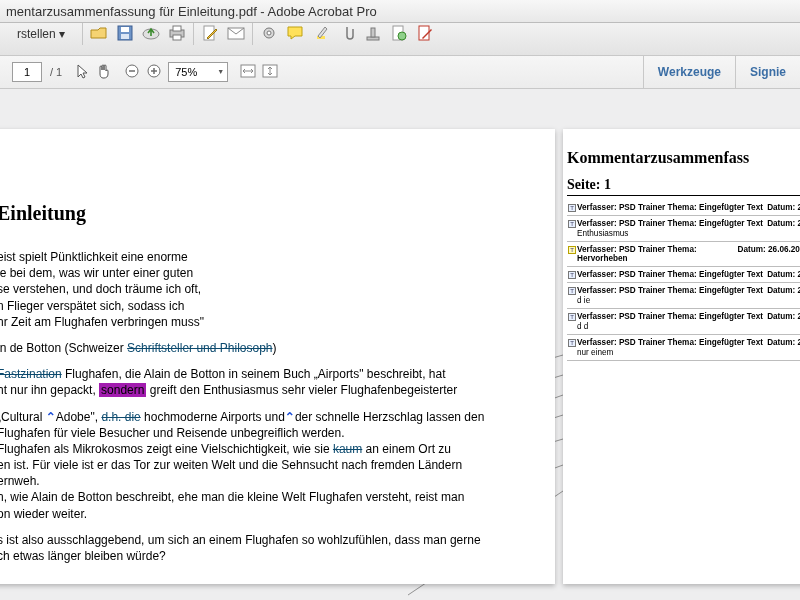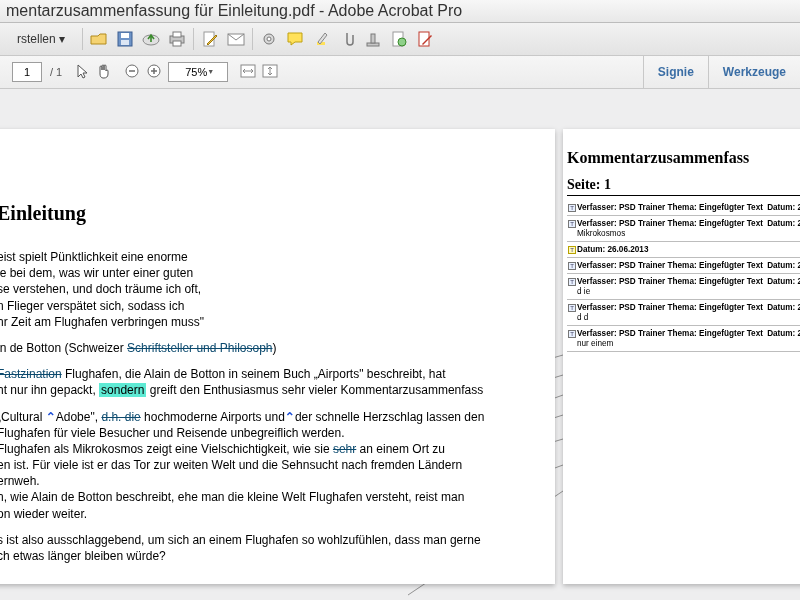--- a/index.html
+++ b/index.html
@@ -1,33 +1,33 @@
 <!DOCTYPE html>
 <html><head>
 <meta charset="utf-8">
 <style>
   html,body{margin:0;padding:0;width:800px;height:600px;font-family:"Segoe UI",Tahoma,Arial,sans-serif;font-size:12px;background:#fff;overflow:hidden;color:#000}
-  .titlebar{height:22px;background:linear-gradient(#f7f7f7,#e8e8e8);border-bottom:1px solid #bcbcbc;display:flex;align-items:center;padding:0 6px;font-size:16px;color:#333}
-  .toolbar{height:32px;background:linear-gradient(#f2f2f2,#e3e3e3);border-bottom:1px solid #c8c8c8;display:flex;align-items:center;padding:0 6px;gap:6px}
+  .titlebar{height:22px;background:linear-gradient(#f7f7f7,#e8e8e8);border-bottom:1px solid #bcbcbc;display:flex;align-items:center;padding:0 6px;font-size:13px;color:#333}
+  .toolbar{height:32px;background:linear-gradient(#f2f2f2,#e3e3e3);border-bottom:1px solid #c8c8c8;display:flex;padding:0 6px;gap:6px}
   .toolbar .btn-text{padding:3px 10px;border:1px solid transparent;border-radius:2px;font-size:12px;color:#333}
   .toolbar .sep{width:1px;height:22px;background:#c5c5c5}
   .toolbar .icon{width:20px;height:20px;display:flex;align-items:center;justify-content:center}
   .toolbar2{height:32px;background:linear-gradient(#f6f6f6,#ececec);border-bottom:1px solid #c8c8c8;display:flex;align-items:center;padding:0 6px;gap:6px;position:relative}
   .page-num{width:28px;height:18px;border:1px solid #9d9d9d;background:#fff;text-align:center;font-size:11px;line-height:18px}
   .page-total{font-size:11px;color:#555;padding:0 2px}
-  .zoom-box{width:52px;height:18px;border:1px solid #9d9d9d;background:#fff;font-size:11px;line-height:18px;padding-left:6px;display:flex;align-items:center;justify-content:center}
+  .zoom-box{width:52px;height:18px;border:1px solid #9d9d9d;background:#fff;font-size:11px;line-height:18px;padding-left:6px;display:flex;align-items:center;justify-content:space-between}
   .zoom-box .dd{font-size:7px;color:#555;padding-right:3px}
   .right-tabs{position:absolute;right:0;top:0;height:32px;display:flex}
   .right-tabs .tab{padding:0 14px;line-height:32px;font-size:12px;font-weight:bold;color:#3b6ea5;border-left:1px solid #c8c8c8}
   .workspace{position:relative;width:800px;height:514px;background:#eeeeef}
   .page{position:absolute;left:-15px;top:40px;width:570px;height:455px;background:#fff;box-shadow:0 2px 5px rgba(0,0,0,.25);padding:18px 8px 8px 8px;box-sizing:border-box}
   .page h2{font-family:Georgia,serif;font-size:20px;margin:55px 0 24px 4px}
   .page p{font-size:12px;line-height:1.35;margin:0 0 10px 4px;white-space:pre-line;text-align:left}
   .strike{text-decoration:line-through;color:#0c4a6e}
-  .hl{background:#5eead4;padding:0 2px}
+  .hl{background:#a21caf;padding:0 2px}
   .caret{color:#1e50d8;font-weight:bold}
   .summary-pane{position:absolute;right:-15px;top:40px;width:252px;height:455px;background:#fff;box-shadow:0 2px 5px rgba(0,0,0,.25);box-sizing:border-box;padding:12px 4px 4px 4px;font-family:Georgia,serif}
   .summary-pane h3{font-size:16px;margin:8px 0 6px 0;overflow:hidden;white-space:nowrap}
   .summary-pane .pg{font-size:14px;font-weight:bold;border-bottom:1px solid #000;padding:4px 0 2px 0;margin-bottom:4px}
   .comment{border-bottom:1px solid #bdbdbd;padding:3px 0 3px 10px;font-size:8.2px;font-family:Verdana,Arial,sans-serif;display:flex;justify-content:space-between;align-items:flex-start;gap:4px;position:relative}
   .comment .bullet{position:absolute;left:1px;top:4px;width:6px;height:6px;border:1px solid #777;background:#e8f0ff;font-size:6px;line-height:6px;text-align:center;color:#446}
   .comment .bullet.y{background:#fff9c0;border-color:#b8a200}
   .comment .meta{flex:1;white-space:normal}
   .comment .date{white-space:nowrap;padding-right:2px}
   .comment .sub{display:block;padding-top:1px}
@@ -152,22 +152,22 @@
   <div class="sep"></div>
   <div class="icon"><svg width="16" height="14">
         <rect x="1" y="1" width="14" height="12" fill="#fff" stroke="#888"></rect>
         <path d="M3 7h10M3 7l2-2M3 7l2 2M13 7l-2-2M13 7l-2 2" fill="none" stroke="#888"></path>
       </svg></div>
   <div class="icon"><svg width="16" height="14">
         <rect x="1" y="1" width="14" height="12" fill="#fff" stroke="#888"></rect>
         <path d="M8 3v8M8 3l-2 2M8 3l2 2M8 11l-2-2M8 11l2-2" fill="none" stroke="#888"></path>
       </svg></div>
   <div class="right-tabs">
+    <div class="tab">Werkzeuge</div>
     <div class="tab">Signie</div>
-    <div class="tab">Werkzeuge</div>
   </div>
 </div>
 
 <div class="workspace">
 
   <svg class="connectors" width="800" height="514">
     <line x1="165" y1="381" x2="563" y2="266" stroke="#555" stroke-width="0.6"></line>
     <line x1="80" y1="433" x2="563" y2="286" stroke="#555" stroke-width="0.6"></line>
     <line x1="160" y1="451" x2="563" y2="306" stroke="#555" stroke-width="0.6"></line>
     <line x1="95" y1="476" x2="563" y2="326" stroke="#555" stroke-width="0.6"></line>
@@ -178,48 +178,49 @@
 
   <div class="page">
     <h2>Einleitung</h2>
     <p>eist spielt Pünktlichkeit eine enorme
 le bei dem, was wir unter einer guten
 se verstehen, und doch träume ich oft,
 n Flieger verspätet sich, sodass ich
 hr Zeit am Flughafen verbringen muss"</p>
     <p><span>in de Botton (Schweizer </span><span class="strike">Schriftsteller und Philosoph</span><span>)</span></p>
     <p><span> </span><span class="strike">Fastzination</span><span> Flughafen, die Alain de Botton in seinem Buch „Airports" beschreibt, hat
-ht nur ihn gepackt, </span><span class="hl">sondern</span><span> greift den Enthusiasmus sehr vieler Kommentarzusammenfass</span></p>
+ht nur ihn gepackt, </span><span class="hl">sondern</span><span> greift den Enthusiasmus sehr vieler Flughafenbegeisterter</span></p>
     <p><span> „Cultural </span><span class="caret">⌃</span><span>Adobe</span><span>", </span><span class="strike">d.h. die</span><span> hochmoderne Airports und</span><span class="caret">⌃</span><span>der</span><span> schnelle Herzschlag lassen den
  Flughafen für viele Besucher und Reisende unbegreiflich werden.
- Flughafen als Mikrokosmos zeigt eine Vielschichtigkeit, wie sie </span><span class="strike">sehr</span><span> an einem Ort zu
+ Flughafen als Mikrokosmos zeigt eine Vielschichtigkeit, wie sie </span><span class="strike">kaum</span><span> an einem Ort zu
 en ist. Für viele ist er das Tor zur weiten Welt und die Sehnsucht nach fremden Ländern
 ernweh.
 h, wie Alain de Botton beschreibt, ehe man die kleine Welt Flughafen versteht, reist man
 on wieder weiter.</span></p>
     <p>s ist also ausschlaggebend, um sich an einem Flughafen so wohlzufühlen, dass man gerne
 ch etwas länger bleiben würde?</p>
   </div>
 
   <div class="summary-pane">
     <h3>Kommentarzusammenfass</h3>
     <div class="pg">Seite: 1</div>
     <div id="comments-container">
         <div class="comment">
           <div class="bullet">T</div>
           <div class="meta"><b>Verfasser: PSD Trainer Thema: Eingefügter Text</b></div>
           <div class="date"><b>Datum: 26.</b></div>
         </div>
         <div class="comment">
           <div class="bullet">T</div>
-          <div class="meta"><b>Verfasser: PSD Trainer Thema: Eingefügter Text</b><span class="sub">Mikrokosmos</span></div>
+          <div class="meta"><b>Verfasser: PSD Trainer Thema: Eingefügter Text</b><span class="sub">Enthusiasmus</span></div>
           <div class="date"><b>Datum: 26.</b></div>
         </div>
         <div class="comment">
           <div class="bullet y">T</div>
+          <div class="meta"><b>Verfasser: PSD Trainer Thema: Hervorheben</b></div>
           <div class="date"><b>Datum: 26.06.2013</b></div>
         </div>
         <div class="comment">
           <div class="bullet">T</div>
           <div class="meta"><b>Verfasser: PSD Trainer Thema: Eingefügter Text</b></div>
           <div class="date"><b>Datum: 26.</b></div>
         </div>
         <div class="comment">
           <div class="bullet">T</div>
           <div class="meta"><b>Verfasser: PSD Trainer Thema: Eingefügter Text</b><span class="sub">d ie</span></div>

